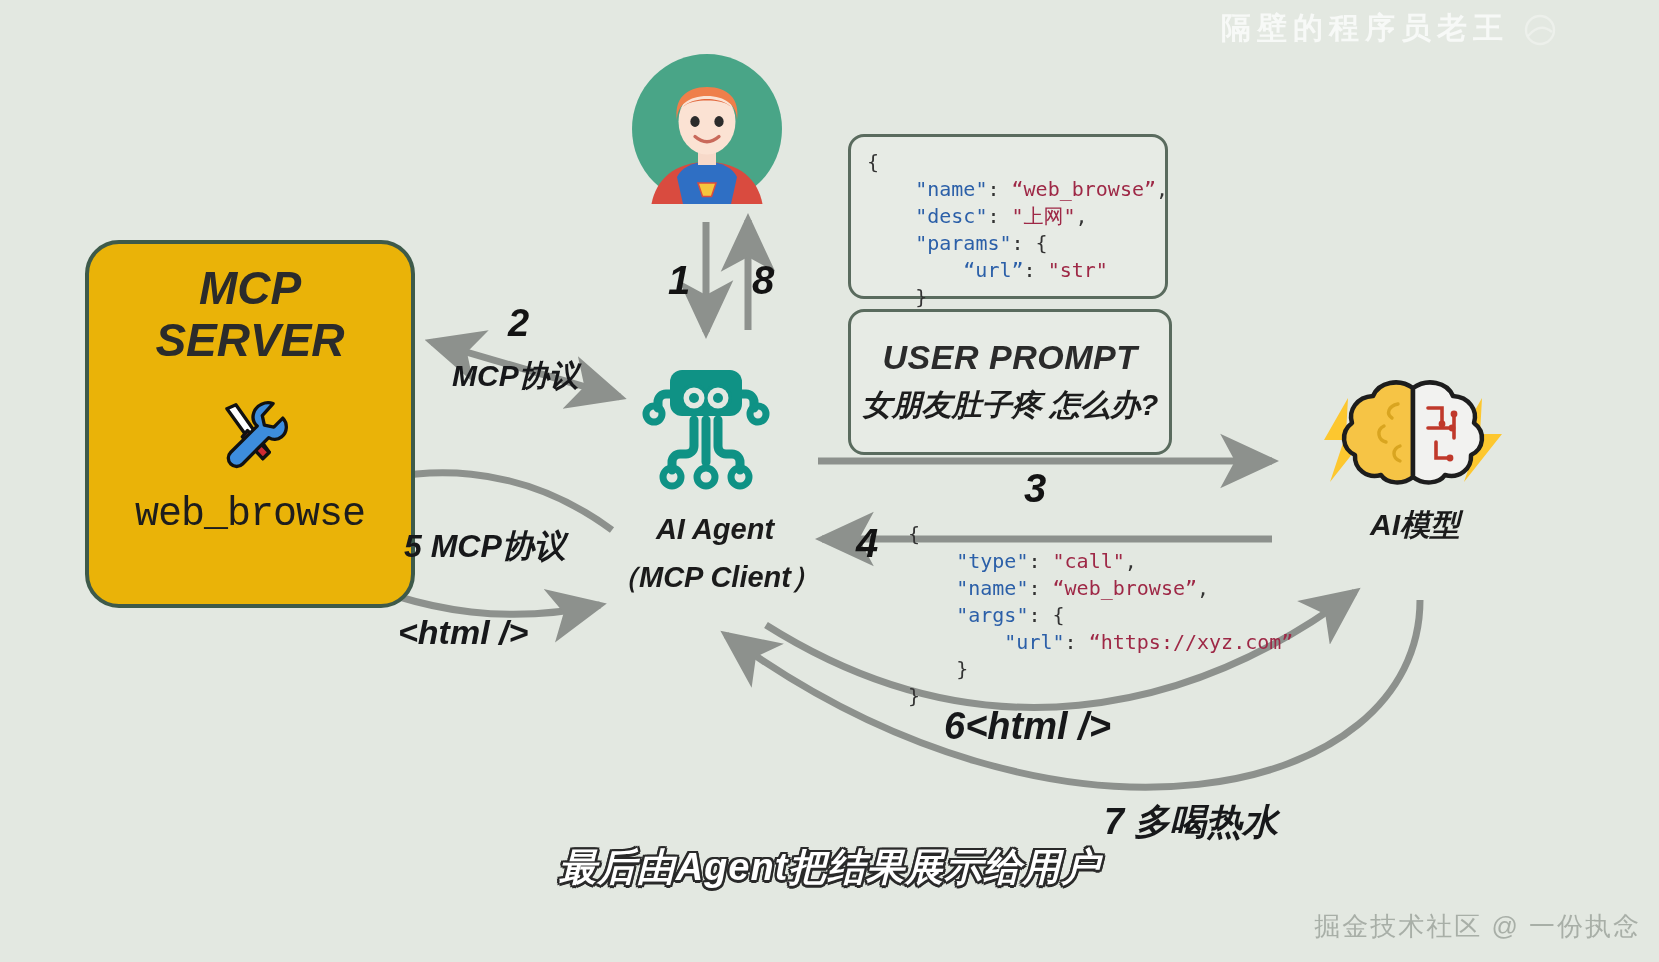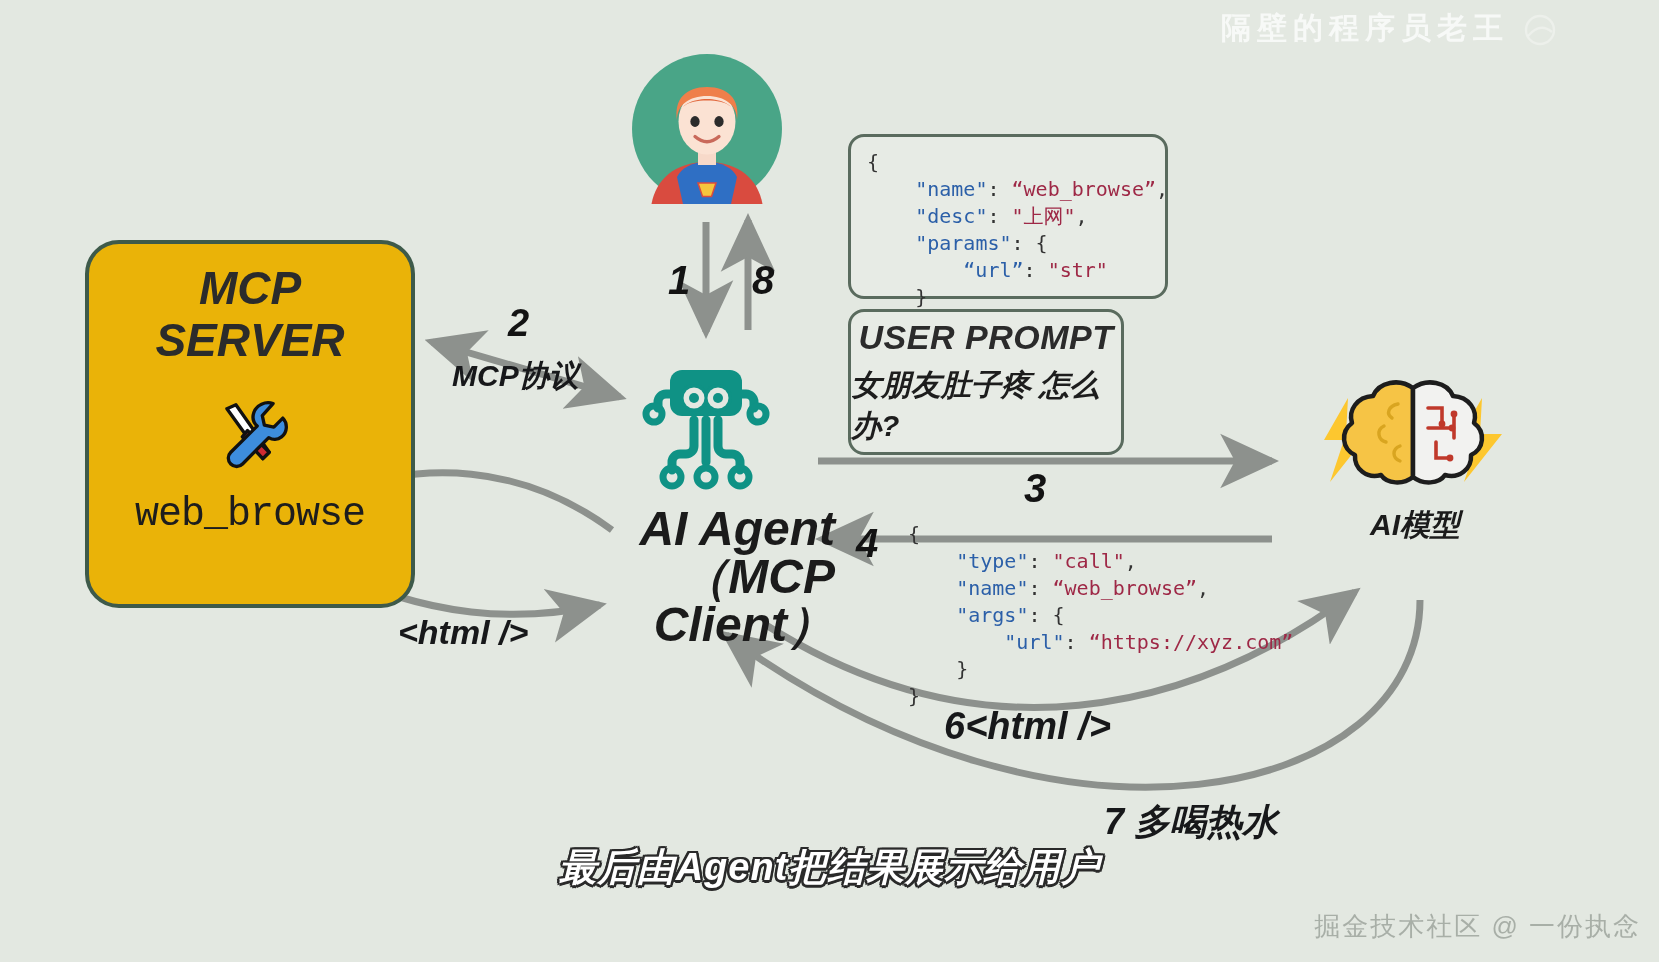--- a/index.html
+++ b/index.html
@@ -53,21 +53,21 @@
     font-size:20px;line-height:27px;
     white-space:pre;
     color:#222;
   }
   .k{color:#2b5fa8;}
   .s{color:#9e2846;}
   .p{color:#333;}
 
   
   .prompt-box{
-    left:848px;top:309px;width:276px;height:146px;
+    left:848px;top:309px;width:324px;height:146px;
     border:3px solid #5a6b5e;border-radius:16px;
     background:#e7ebe5;box-sizing:border-box;
     display:flex;flex-direction:column;
     align-items:center;justify-content:center;gap:8px;
   }
   .prompt-title{
     font-weight:bold;font-style:italic;font-size:34px;
     color:#2b2b2b;letter-spacing:0.5px;
   }
   .prompt-text{
@@ -76,22 +76,22 @@
   }
 
   
   .lbl{
     font-weight:bold;font-style:italic;
     color:#17181a;white-space:nowrap;
   }
   .num{font-weight:bold;font-style:italic;color:#131313;}
 
   .agent-label{
-    left:595px;top:505px;width:240px;text-align:right;
-    font-weight:bold;font-style:italic;font-size:48px;
+    left:595px;top:505px;width:240px;text-align:center;
+    font-weight:bold;font-style:italic;font-size:29px;
     line-height:48px;color:#1b1b1b;
   }
   .model-label{
     left:1330px;top:505px;width:170px;text-align:center;
     font-weight:bold;font-style:italic;font-size:30px;color:#1b1b1b;
   }
 
   
   .caption{
     left:0;top:842px;width:1659px;text-align:center;
@@ -306,20 +306,21 @@
   <div class="abs num" style="left:668px;top:258px;font-size:40px;">1</div>
   <div class="abs num" style="left:752px;top:258px;font-size:40px;">8</div>
 
   <div class="abs num" style="left:508px;top:302px;font-size:38px;">2</div>
   <div class="abs lbl" style="left:452px;top:356px;font-size:30px;">MCP协议</div>
 
   <div class="abs num" style="left:1024px;top:466px;font-size:40px;">3</div>
 
   <div class="abs num" style="left:856px;top:521px;font-size:40px;">4</div>
 
+  <div class="abs lbl" style="left:404px;top:525px;font-size:32px;">5 MCP协议</div>
 
   <div class="abs lbl" style="left:398px;top:613px;font-size:34px;">&lt;html /&gt;</div>
 
   <div class="abs lbl" style="left:944px;top:705px;font-size:38px;">6&lt;html /&gt;</div>
 
   <div class="abs lbl" style="left:1068px;top:798px;font-size:36px;margin-left:36px;">7 多喝热水</div>
 
   <div class="abs caption">最后由Agent把结果展示给用户</div>
 
   <div class="abs wm-top">隔壁的程序员老王</div>

